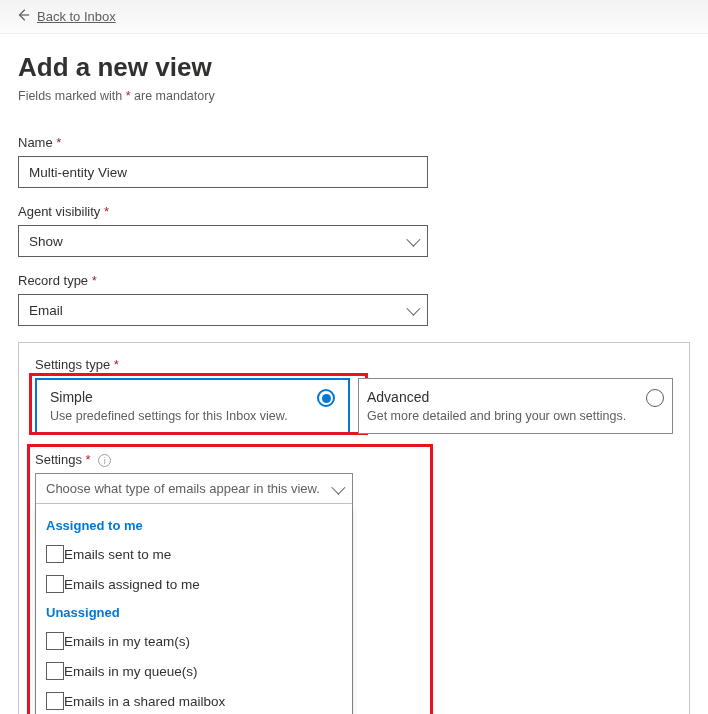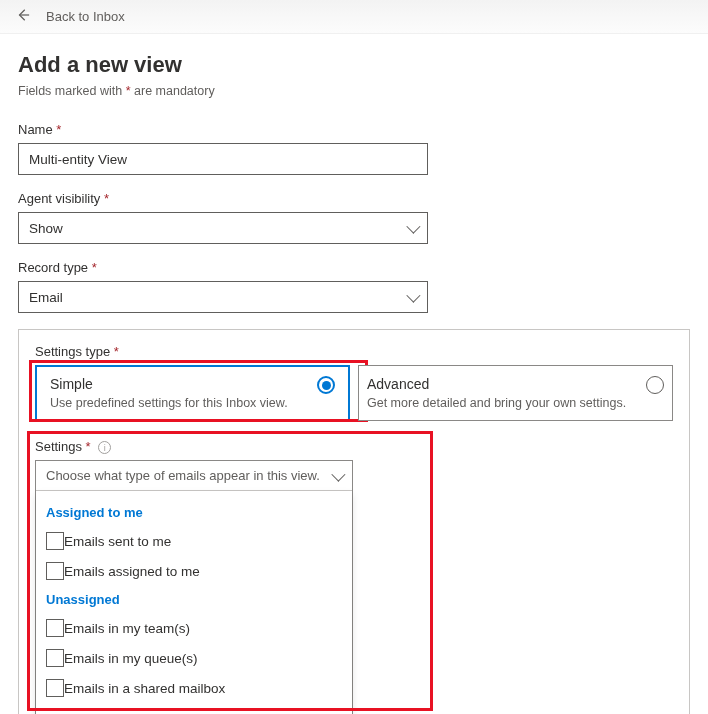--- a/index.html
+++ b/index.html
@@ -6,26 +6,26 @@
   body { margin: 0; background: #fff; width: 708px; color: #323130; }
   .topbar {
     height: 34px;
     background: linear-gradient(#f3f3f3, #fcfcfc);
     display: flex;
     align-items: center;
     padding: 0 16px;
     border-bottom: 1px solid #f0f0f0;
   }
   .back-link {
-    display: inline-flex; align-items: center; gap: 16px;
-    color: #605e5c; font-size: 13px; cursor: pointer;
+    display: inline-flex; align-items: center; gap: 7px;
+    color: #605e5c; font-size: 13px; cursor: pointer; text-decoration: underline;
   }
   .content { padding: 18px 18px 24px 18px; }
-  h1 { font-size: 22px; font-weight: 600; margin: 0 0 6px 0; color: #323130; }
-  .subtitle { font-size: 12.5px; color: #605e5c; margin-bottom: 24px; }
+  h1 { font-size: 26px; font-weight: 600; margin: 0 0 6px 0; color: #323130; }
+  .subtitle { font-size: 12.5px; color: #605e5c; margin-bottom: 32px; }
   .field { margin-bottom: 16px; }
   .label { font-size: 13px; color: #323130; margin-bottom: 6px; }
   .req { color: #a4262c; }
   .text-input, .select {
     width: 410px; height: 32px; border: 1px solid #605e5c;
     padding: 8px 10px; font-size: 13.5px; color: #323130; background: #fff;
     display: flex; align-items: center; justify-content: space-between;
   }
   .select { cursor: pointer; }
   .chevron {

